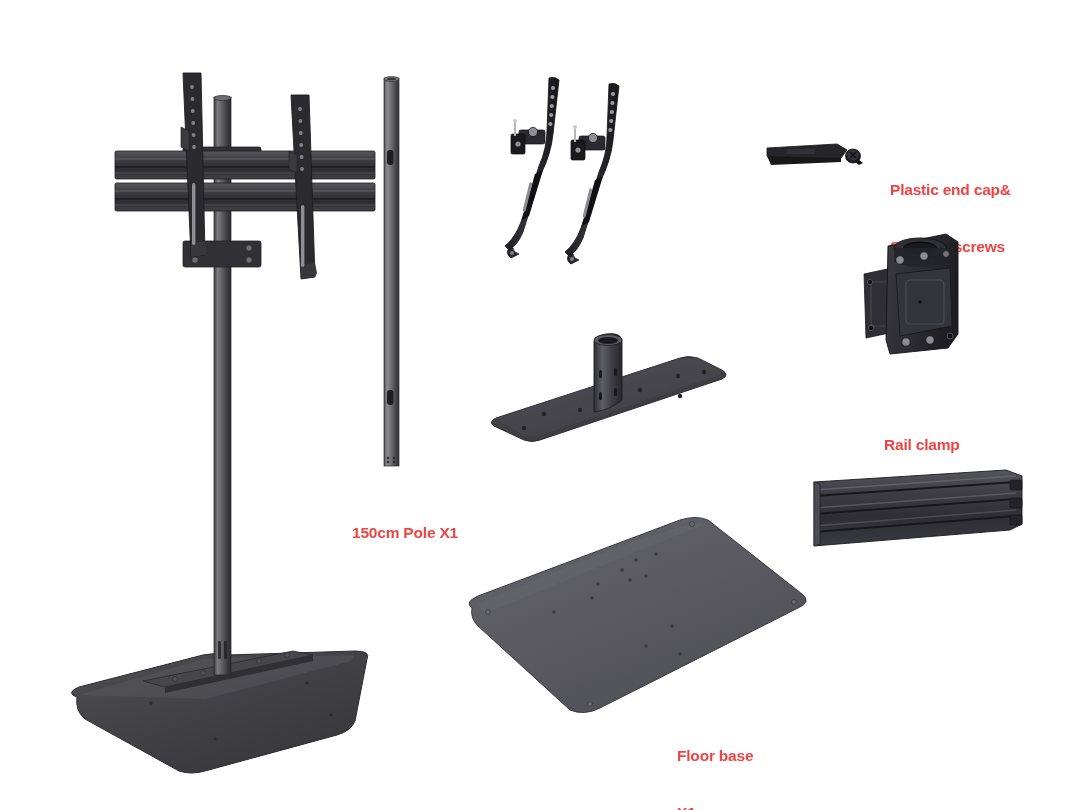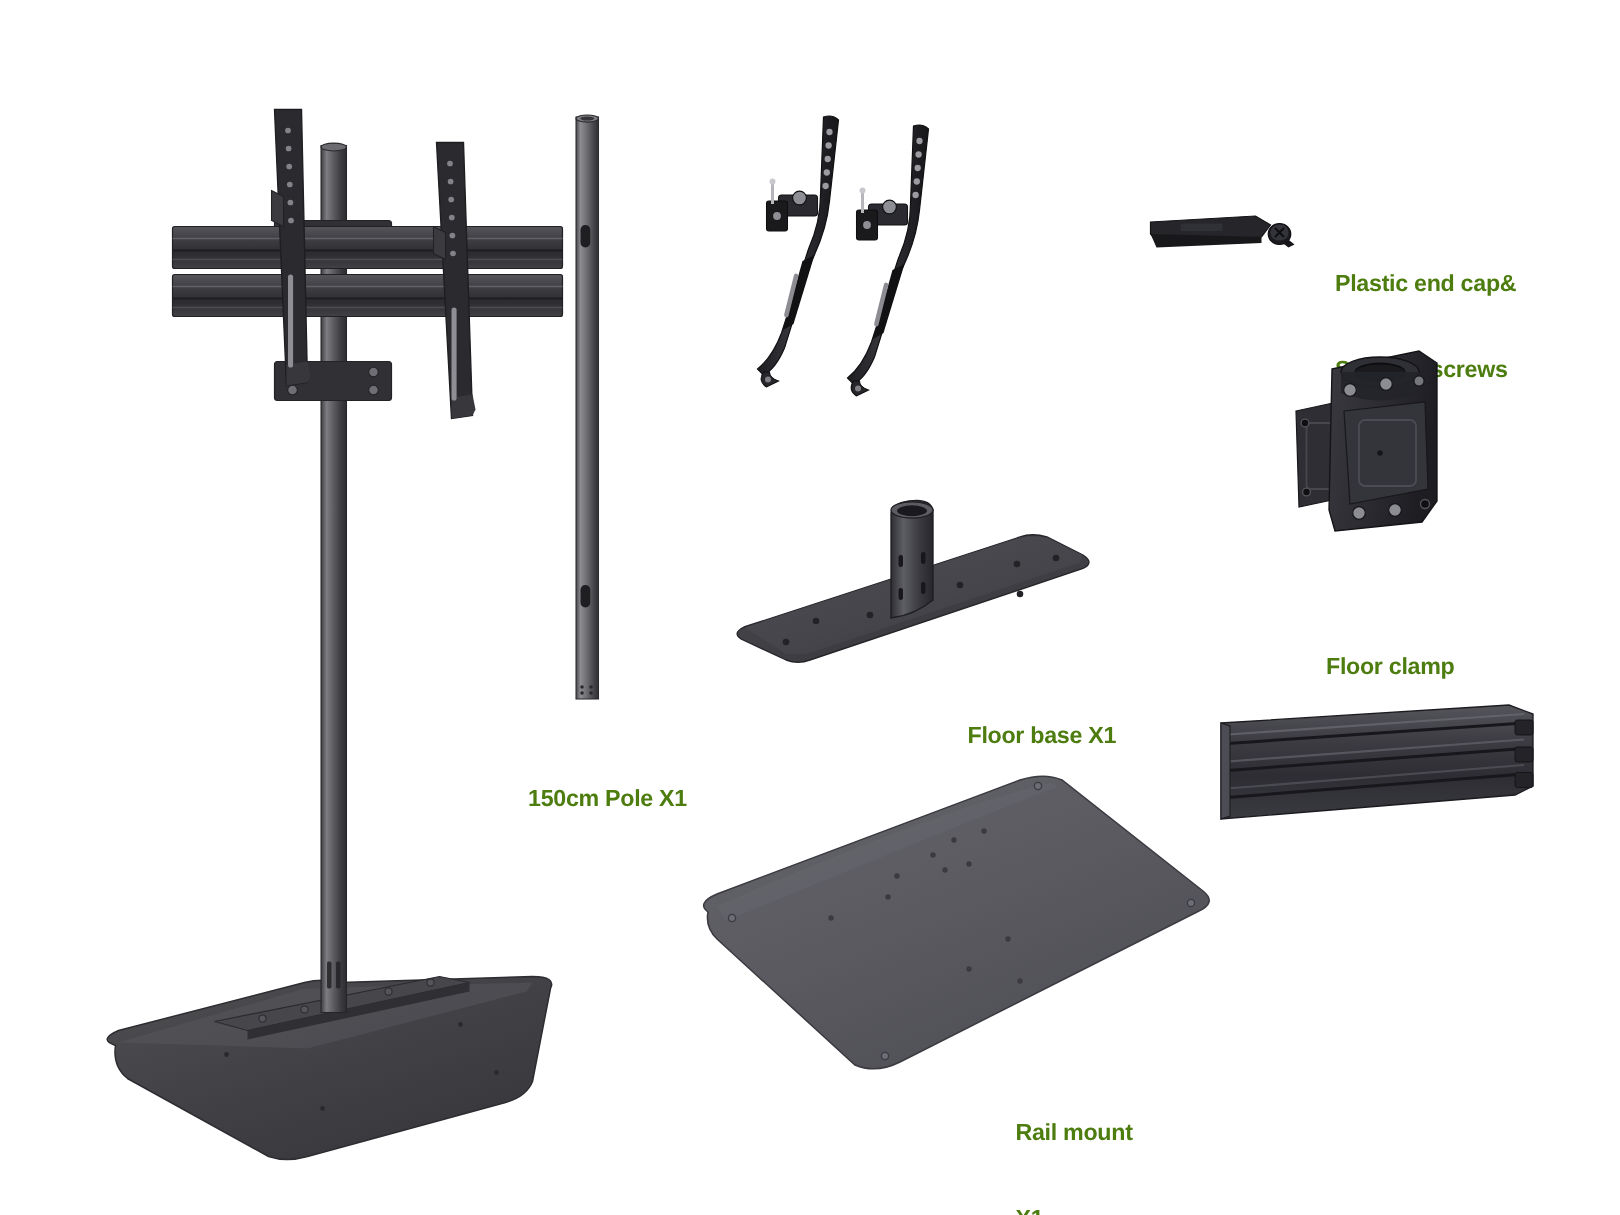--- a/index.html
+++ b/index.html
@@ -24,21 +24,21 @@
   }
   .part {
     position: absolute;
   }
   .label {
     position: absolute;
     font-family: "Liberation Sans", sans-serif;
     font-weight: bold;
     font-size: 15.5px;
     line-height: 19px;
-    color: #4d7c0f;
+    color: #ef4444;
     letter-spacing: -0.2px;
     white-space: pre;
   }
   .label span { display: block; }
   svg { display: block; overflow: visible; }
 </style>
 </head>
 <body>
 
 <div id="stage">
@@ -293,21 +293,21 @@
         <circle cx="38" cy="32" r="4.2" fill="#8c8c93" stroke="#16161a" stroke-width="0.8"></circle>
         <circle cx="62" cy="28" r="4.2" fill="#8c8c93" stroke="#16161a" stroke-width="0.8"></circle>
         <circle cx="84" cy="26" r="3.4" fill="#75757c" stroke="#16161a" stroke-width="0.8"></circle>
         <circle cx="44" cy="114" r="4.2" fill="#8c8c93" stroke="#16161a" stroke-width="0.8"></circle>
         <circle cx="68" cy="112" r="4.2" fill="#8c8c93" stroke="#16161a" stroke-width="0.8"></circle>
         <circle cx="88" cy="108" r="3" fill="#0f0f11" stroke="#55555c" stroke-width="0.9"></circle>
       </g>
     </svg>
   </div>
   <div class="label" style="left:884px; top:397px;">
-    <span>Floor clamp</span>
+    <span>Rail clamp</span>
     <span>X1</span>
   </div>
 
   <div class="part" style="left:482px; top:328px; width:250px; height:125px;">
     <svg width="250" height="125" viewBox="0 0 250 125">
       <defs>
         <linearGradient id="baseG" x1="0.1" y1="0" x2="0.9" y2="1">
           <stop offset="0%" stop-color="#4b4b4f"></stop>
           <stop offset="50%" stop-color="#404045"></stop>
           <stop offset="100%" stop-color="#33333a"></stop>
@@ -336,23 +336,20 @@
       <g>
         <path d="M112 84 L112 14 Q112 8 124 6 Q138 4 140 12 L140 72 Q128 82 112 84 Z" fill="url(#sockG)" stroke="#1e1e22" stroke-width="0.9"></path>
         <ellipse cx="126" cy="12" rx="14" ry="5.4" fill="#5c5c63" stroke="#1e1e22" stroke-width="0.8"></ellipse>
         <ellipse cx="126" cy="12.5" rx="10" ry="3.6" fill="#1a1a1e"></ellipse>
         <rect x="117" y="42" width="3" height="8" rx="1.5" fill="#18181c"></rect>
         <rect x="132" y="40" width="3" height="8" rx="1.5" fill="#18181c"></rect>
         <rect x="117" y="64" width="3" height="8" rx="1.5" fill="#18181c"></rect>
         <rect x="132" y="60" width="3" height="8" rx="1.5" fill="#18181c"></rect>
       </g>
     </svg>
-  </div>
-  <div class="label" style="left:645px; top:443px;">
-    <span>Floor base X1</span>
   </div>
 
   <div class="part" style="left:810px; top:466px; width:220px; height:90px;">
     <svg width="220" height="90" viewBox="0 0 220 90">
       <defs>
         <linearGradient id="alRailG" x1="0" y1="0" x2="0" y2="1">
           <stop offset="0%" stop-color="#55555c"></stop>
           <stop offset="30%" stop-color="#3d3d43"></stop>
           <stop offset="62%" stop-color="#2d2d33"></stop>
           <stop offset="100%" stop-color="#3a3a41"></stop>
@@ -406,17 +403,17 @@
         <circle cx="230" cy="146" r="1.8" fill="#3a3a40"></circle>
 
         <circle cx="38" cy="104" r="2.4" fill="#6d6d75" stroke="#3a3a40" stroke-width="0.9"></circle>
         <circle cx="344" cy="94" r="2.4" fill="#6d6d75" stroke="#3a3a40" stroke-width="0.9"></circle>
         <circle cx="140" cy="196" r="2.4" fill="#6d6d75" stroke="#3a3a40" stroke-width="0.9"></circle>
         <circle cx="242" cy="16" r="2.4" fill="#6d6d75" stroke="#3a3a40" stroke-width="0.9"></circle>
       </g>
     </svg>
   </div>
   <div class="label" style="left:677px; top:708px;">
-    <span>Rail mount</span>
+    <span>Floor base</span>
     <span>X1</span>
   </div>
 
 </div>
 
 </body></html>

